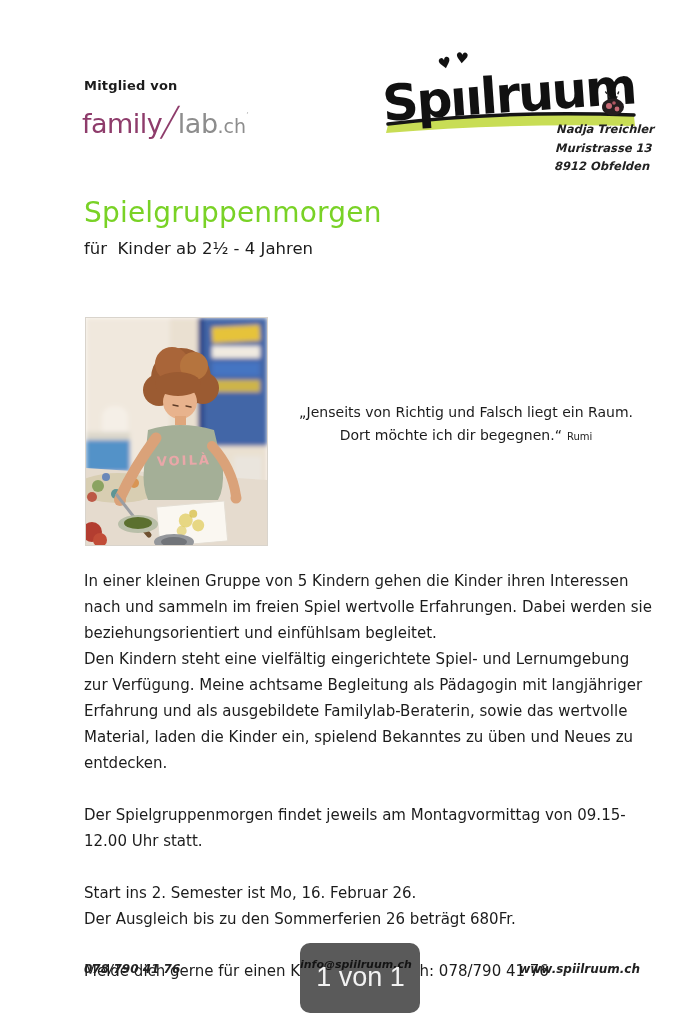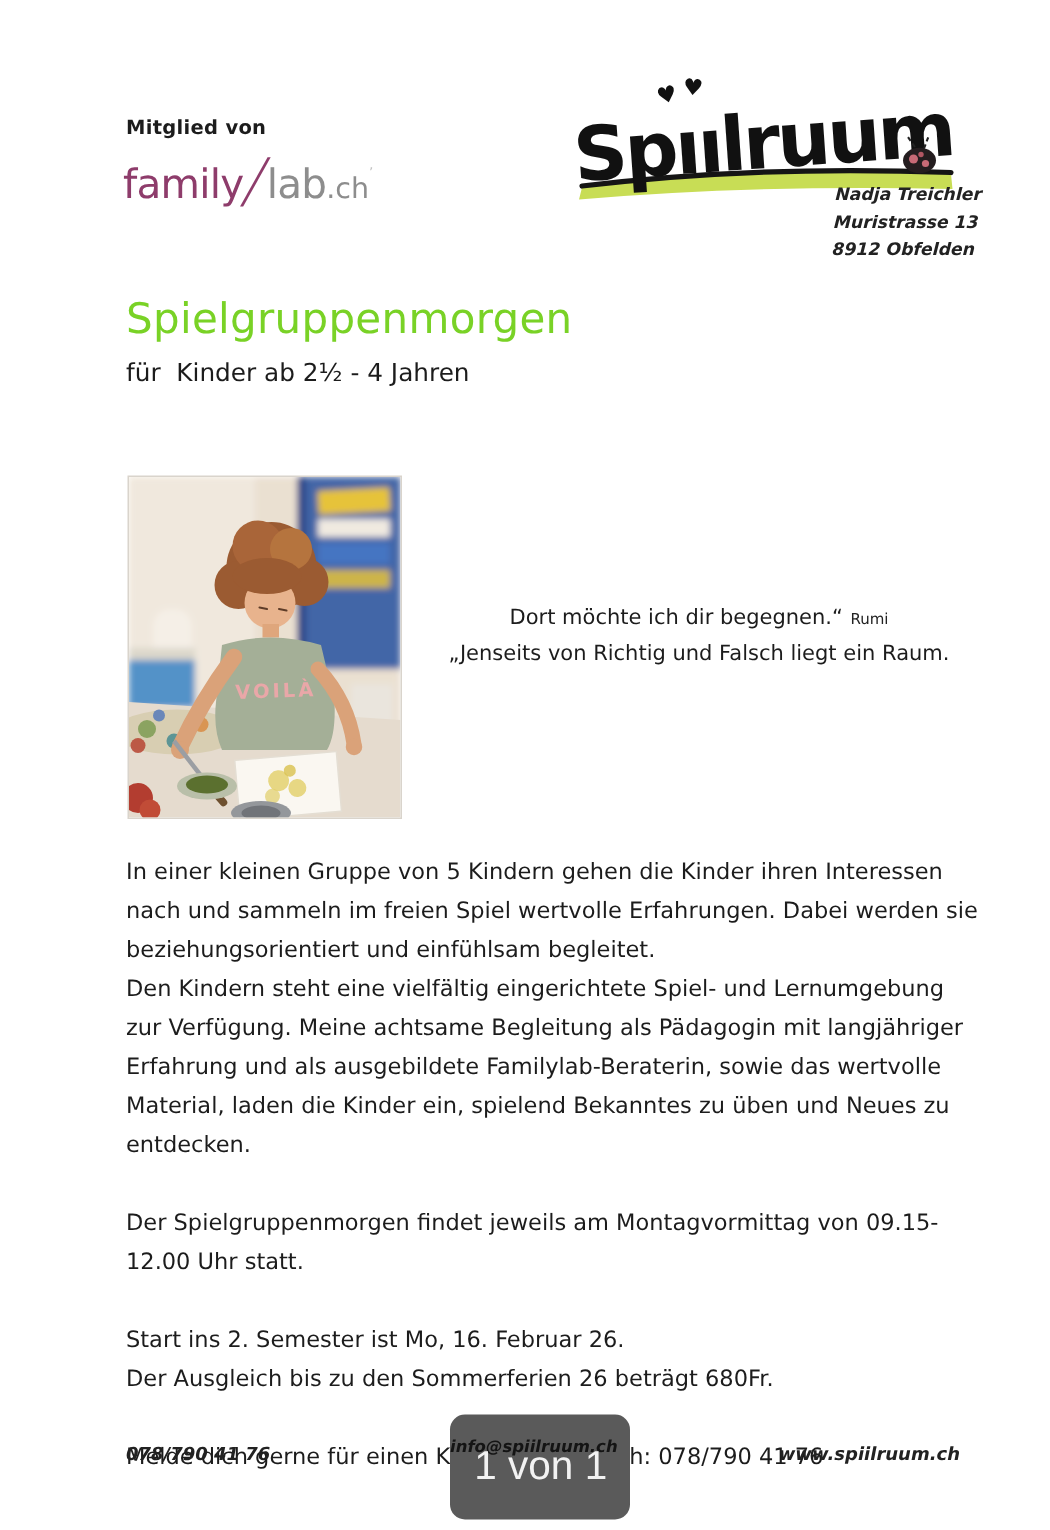--- a/index.html
+++ b/index.html
@@ -155,24 +155,24 @@
       <ellipse cx="52" cy="205" rx="14" ry="6" fill="#57702f"></ellipse>
       <ellipse cx="88" cy="224" rx="20" ry="8" fill="#9298a0"></ellipse>
       <ellipse cx="88" cy="224" rx="13" ry="5" fill="#6e747c"></ellipse>
       <circle cx="6" cy="214" r="10" fill="#b23b30"></circle>
       <circle cx="14" cy="222" r="7" fill="#c14a38"></circle>
       <rect x="0" y="0" width="181" height="227" fill="#d8863a" opacity="0.04"></rect>
     </svg>
   </div>
 
   <div class="abs quote-block">
+    <div>„Jenseits von Richtig und Falsch liegt ein Raum.</div>
     <div>
       <span>Dort möchte ich dir begegnen.“</span><span class="quote-author">Rumi</span>
     </div>
-    <div>„Jenseits von Richtig und Falsch liegt ein Raum.</div>
   </div>
 
   <div class="abs body-block">
     <p>In einer kleinen Gruppe von 5 Kindern gehen die Kinder ihren Interessen nach und sammeln im freien Spiel wertvolle Erfahrungen. Dabei werden sie beziehungsorientiert und einfühlsam begleitet.</p>
     <p>Den Kindern steht eine vielfältig eingerichtete Spiel- und Lernumgebung zur Verfügung. Meine achtsame Begleitung als Pädagogin mit langjähriger Erfahrung und als ausgebildete Familylab-Beraterin, sowie das wertvolle Material, laden die Kinder ein, spielend Bekanntes zu üben und Neues zu entdecken.</p>
     <p class="gap">Der Spielgruppenmorgen findet jeweils am Montagvormittag von 09.15-12.00 Uhr statt.</p>
     <p class="gap">Start ins 2. Semester ist Mo, 16. Februar 26.</p>
     <p>Der Ausgleich bis zu den Sommerferien 26 beträgt 680Fr.</p>
     <p class="gap">Melde dich gerne für einen Kennenlernbesuch: 078/790 41 76</p>
   </div>

